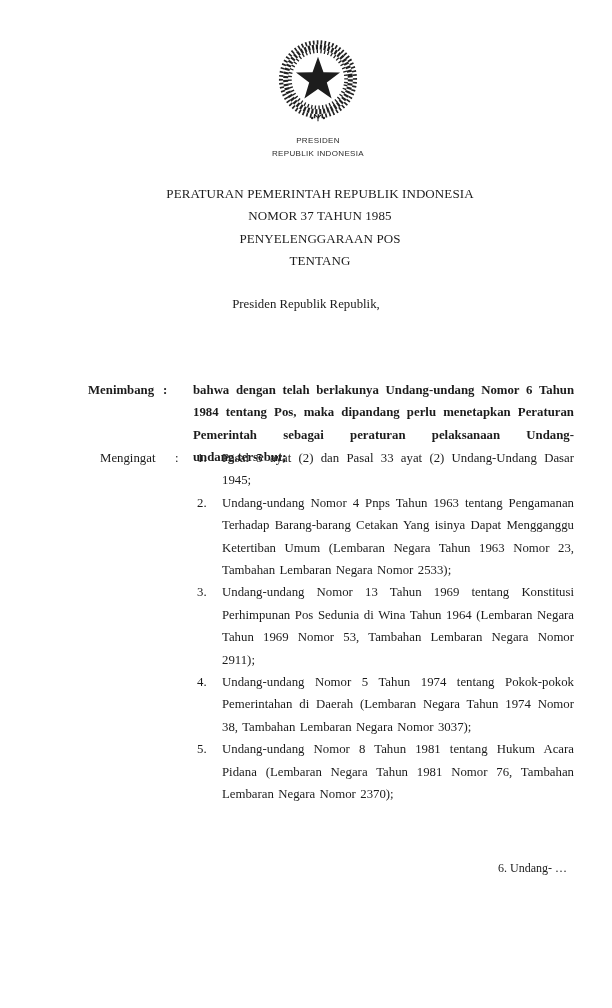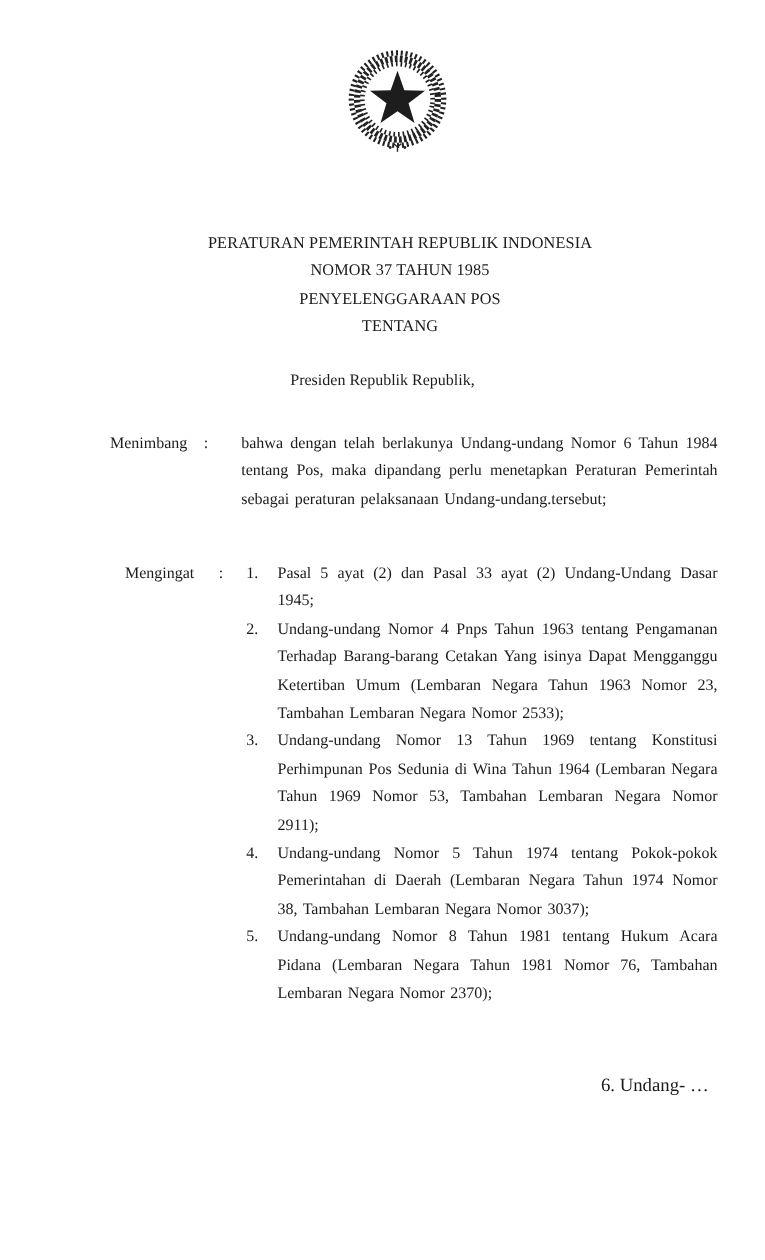--- a/index.html
+++ b/index.html
@@ -25,21 +25,21 @@
   }
   .clause-label{position:absolute;left:0;top:0;}
   .clause-colon{position:absolute;left:75px;top:0;}
   .clause-body{
     margin-left:105px;text-align:justify;text-align-last:left;word-spacing:1.2px;
   }
   .items{margin:0;padding:0;margin-left:97px;list-style:none;}
   .item{display:flex;}
   .item-num{flex:0 0 25px;width:25px;}
   .item-text{flex:1;text-align:justify;text-align-last:left;word-spacing:1.2px;}
-  .catchword{position:absolute;top:861px;right:45px;font-size:15px;}
+  .catchword{position:absolute;top:861px;right:45px;font-size:12px;}
 </style>
 </head>
 <body>
 
 <div class="page">
 
   <header class="letterhead">
     <span class="emblem">
       <svg width="84" height="84" viewBox="0 0 100 100" aria-hidden="true">
         <g fill="none" stroke="#222222">
@@ -48,32 +48,36 @@
           <circle cx="50" cy="48" r="33.5" stroke-width="4.5" stroke-dasharray="1.6 2.8" transform="rotate(11 50 48)"></circle>
         </g>
         <polygon fill="#1d1d1d" points="50,21 56.5,39.6 76.2,40 60.5,51.9 66.2,70.7 50,59.5 33.8,70.7 39.5,51.9 23.8,40 43.5,39.6"></polygon>
         <g fill="#222222">
           <circle cx="43" cy="94" r="1.4"></circle>
           <circle cx="57" cy="94" r="1.4"></circle>
         </g>
         <path d="M46.5 90.5 L50 93.5 L53.5 90.5 M50 93.5 L50 98" stroke="#222222" stroke-width="1.3" fill="none"></path>
       </svg>
     </span>
+    <div class="lh-text">
+      <div>PRESIDEN</div>
+      <div>REPUBLIK INDONESIA</div>
+    </div>
   </header>
 
   <section class="title-block">
     <div>PERATURAN PEMERINTAH REPUBLIK INDONESIA</div>
     <div>NOMOR 37 TAHUN 1985</div>
     <div>PENYELENGGARAAN POS</div>
     <div>TENTANG</div>
   </section>
 
   <div class="preamble">Presiden Republik Republik,</div>
 
-  <section class="clause" style="top:343px;">
+  <section class="clause" style="top:379px;font-weight:bold;">
     <span class="clause-label">Menimbang</span>
     <span class="clause-colon">:</span>
     <div class="clause-body">bahwa dengan telah berlakunya Undang-undang  Nomor 6 Tahun 1984 tentang Pos, maka dipandang perlu menetapkan Peraturan Pemerintah sebagai peraturan pelaksanaan Undang-undang.tersebut;</div>
   </section>
 
   <section class="clause" style="top:447px;margin-left:12px;">
     <span class="clause-label">Mengingat</span>
     <span class="clause-colon">:</span>
     <ol class="items">
   <li class="item">

